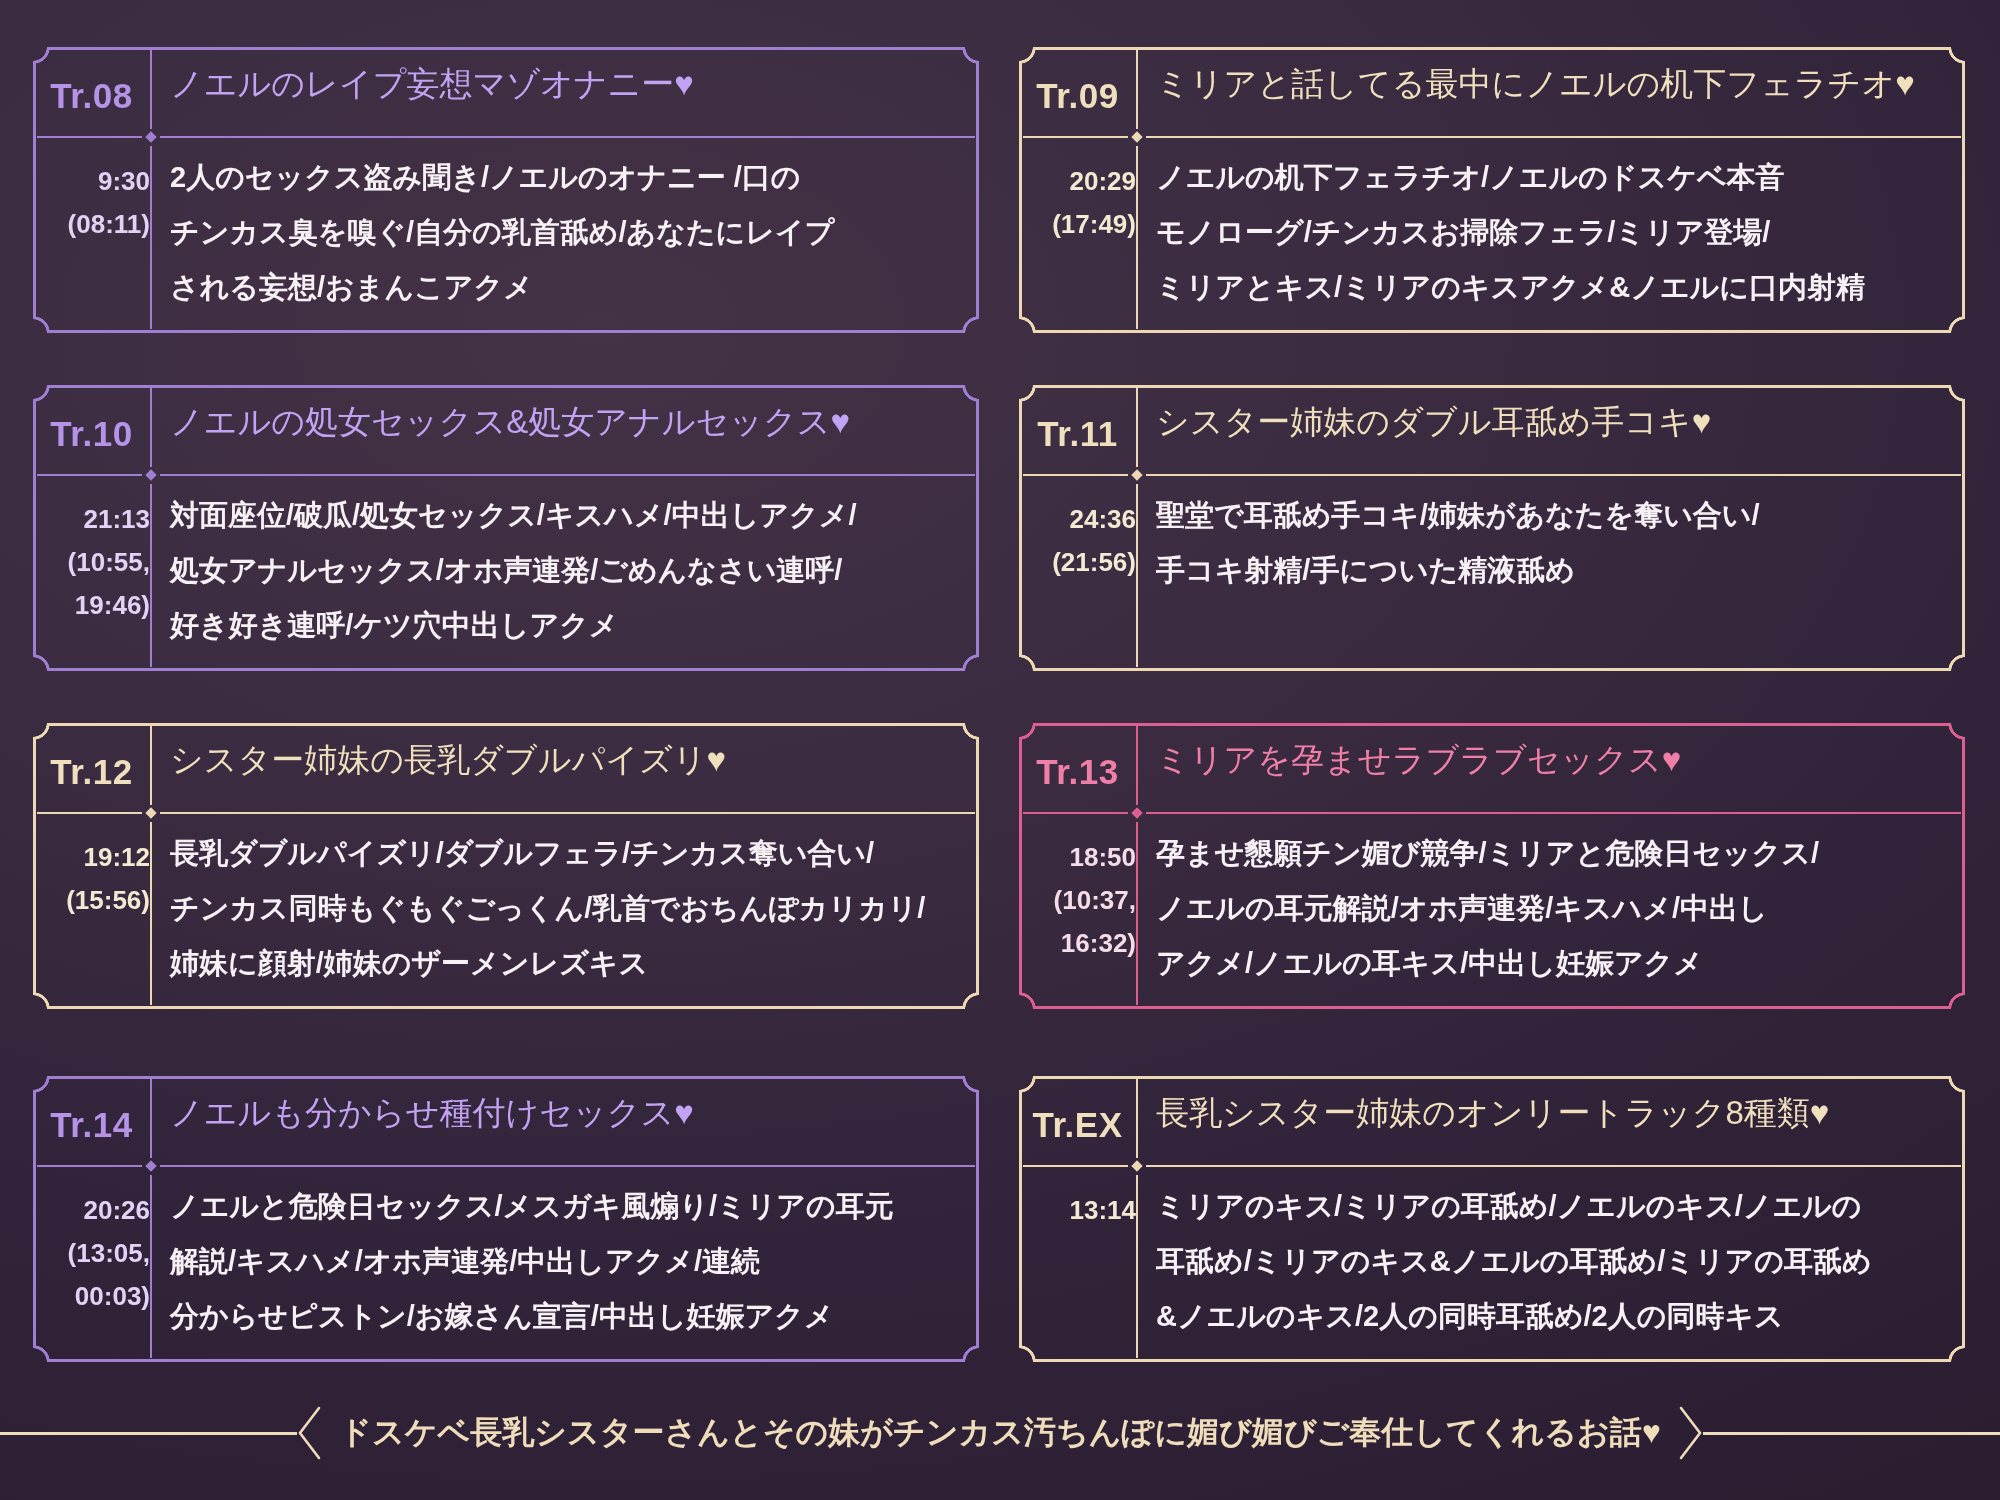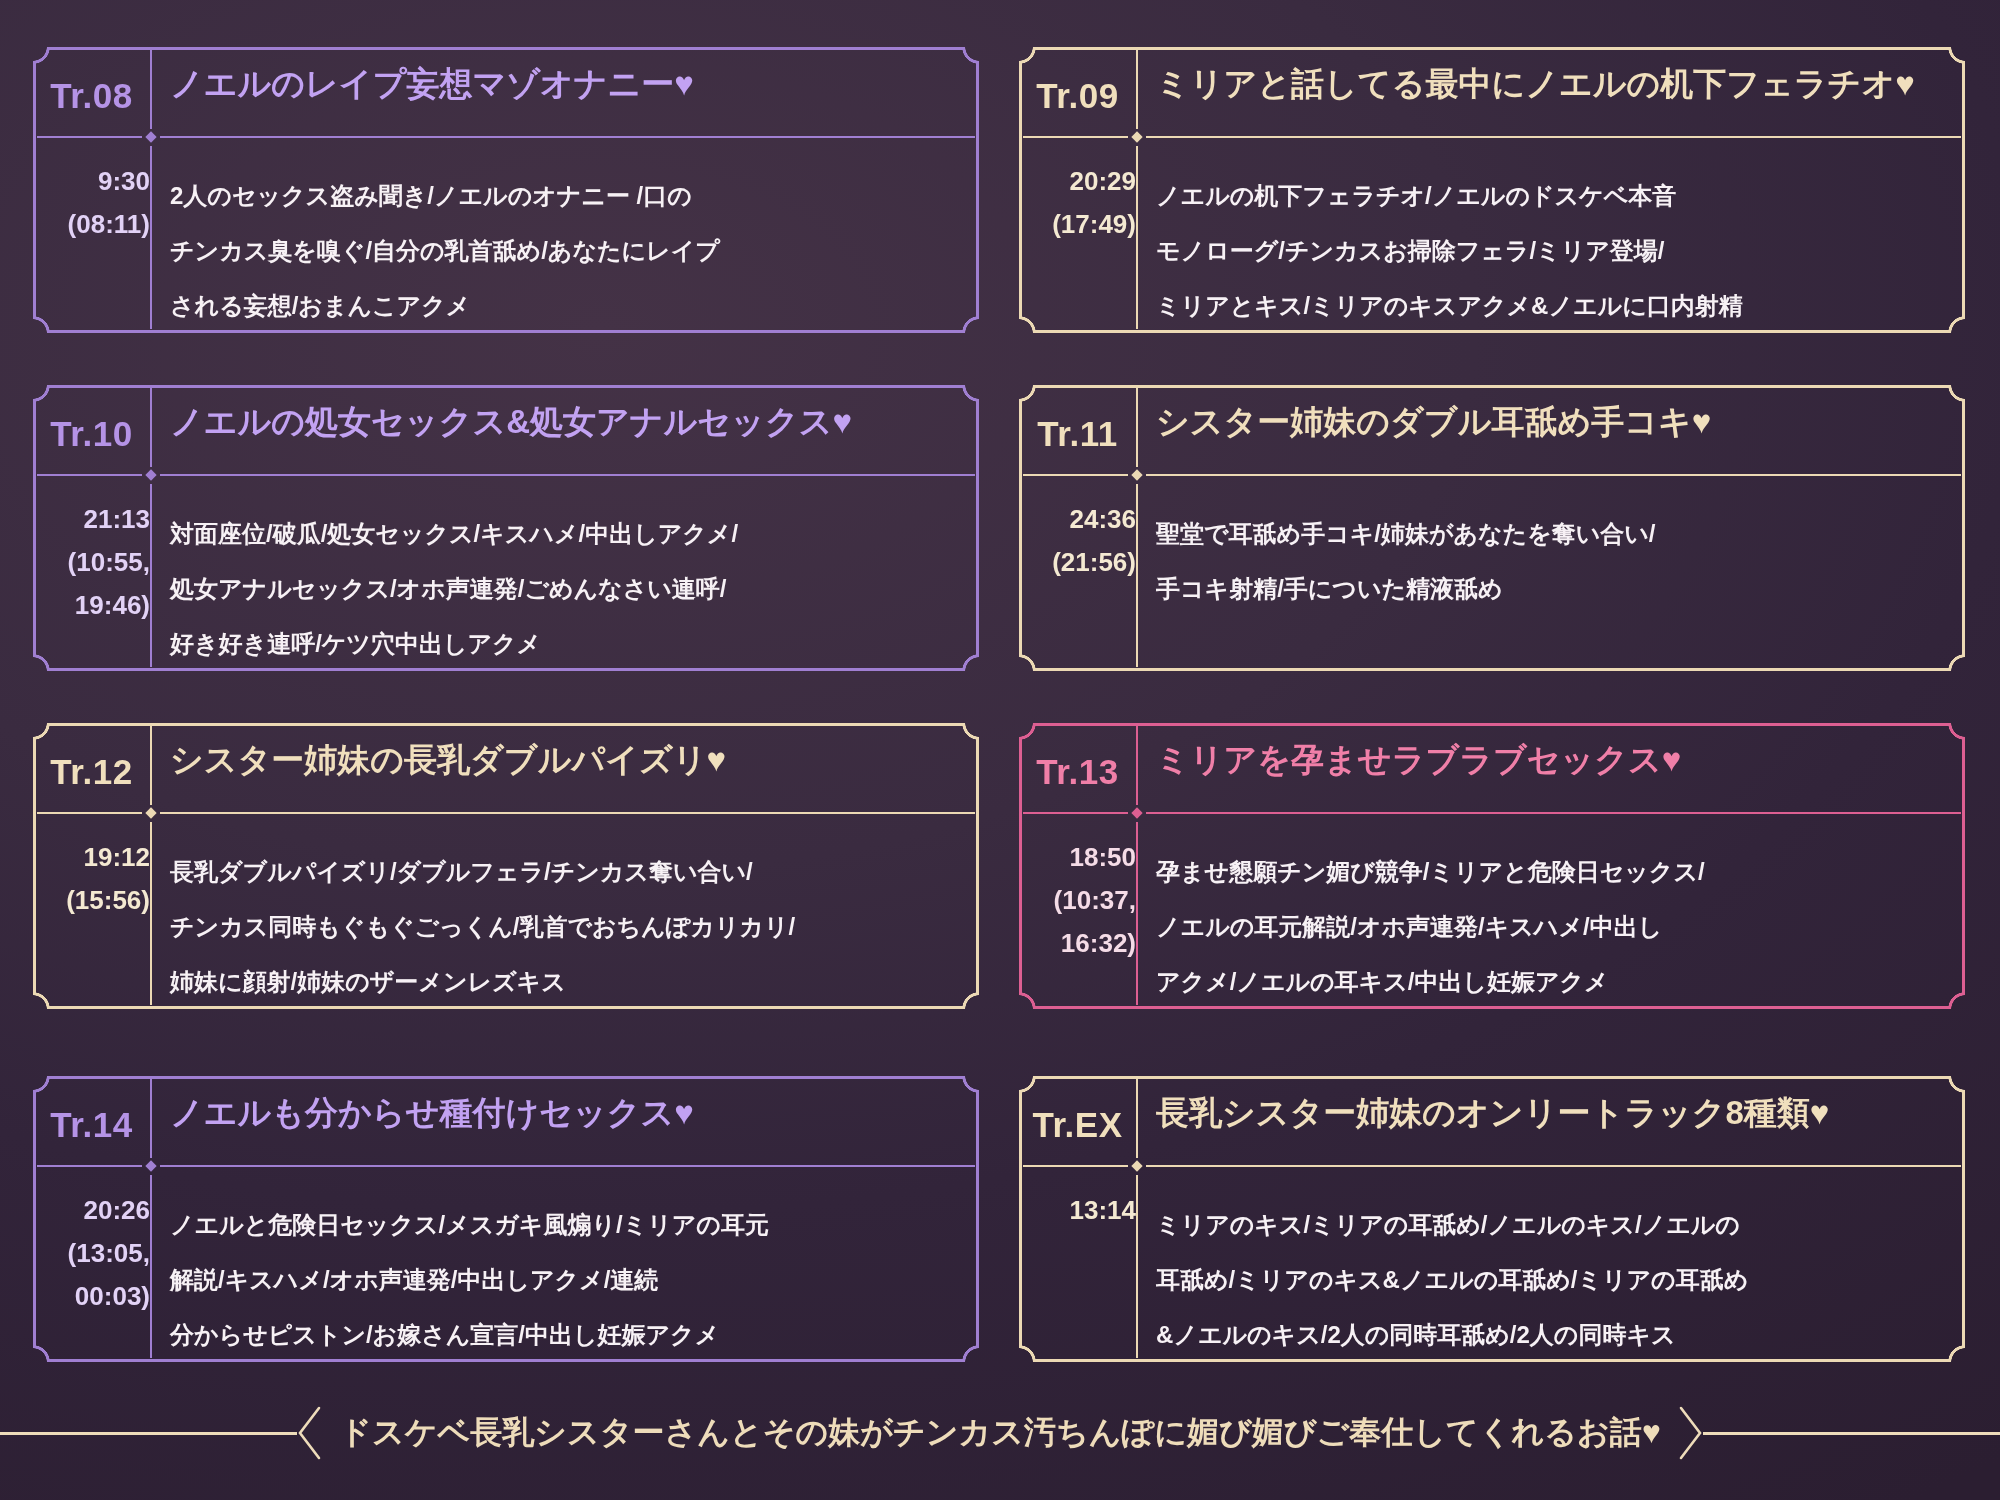--- a/index.html
+++ b/index.html
@@ -43,30 +43,30 @@
   .xdot   { position:absolute; left:114px; top:86px; width:8px; height:8px; background:var(--bd); transform:rotate(45deg); }
 
   .tracknum {
     position:absolute; left:0; top:0; width:117px; height:98px;
     display:flex; align-items:center; justify-content:center;
     font-size:35px; font-weight:700; color:var(--num); letter-spacing:.5px;
   }
   .title {
     position:absolute; left:137px; top:0; right:14px; height:74px;
     display:flex; align-items:center;
-    font-size:33px; font-weight:700; color:var(--ttl); white-space:nowrap;
+    font-size:33px; font-weight:400; color:var(--ttl); white-space:nowrap;
   }
   .times {
     position:absolute; left:0; top:90px; width:117px; padding-top:23px;
     text-align:right; font-size:26px; font-weight:600; line-height:43px;
     color:var(--tm); white-space:nowrap;
   }
   .desc {
-    position:absolute; left:137px; top:90px; right:10px; padding-top:31px;
-    font-size:24px; font-weight:600; line-height:55px;
+    position:absolute; left:137px; top:90px; right:10px; padding-top:13px;
+    font-size:29px; font-weight:600; line-height:55px;
     color:var(--desc-text, #f7f1f5); white-space:nowrap;
   }
 
   
   .footer {
     position:absolute; left:0; right:0; top:1406px; height:54px;
     display:flex; align-items:center; color:var(--footer-cream,#eedcba);
   }
   .fline { flex:1; height:3px; background:var(--footer-cream,#eedcba); }
   .fchev { flex:0 0 auto; display:block; }

